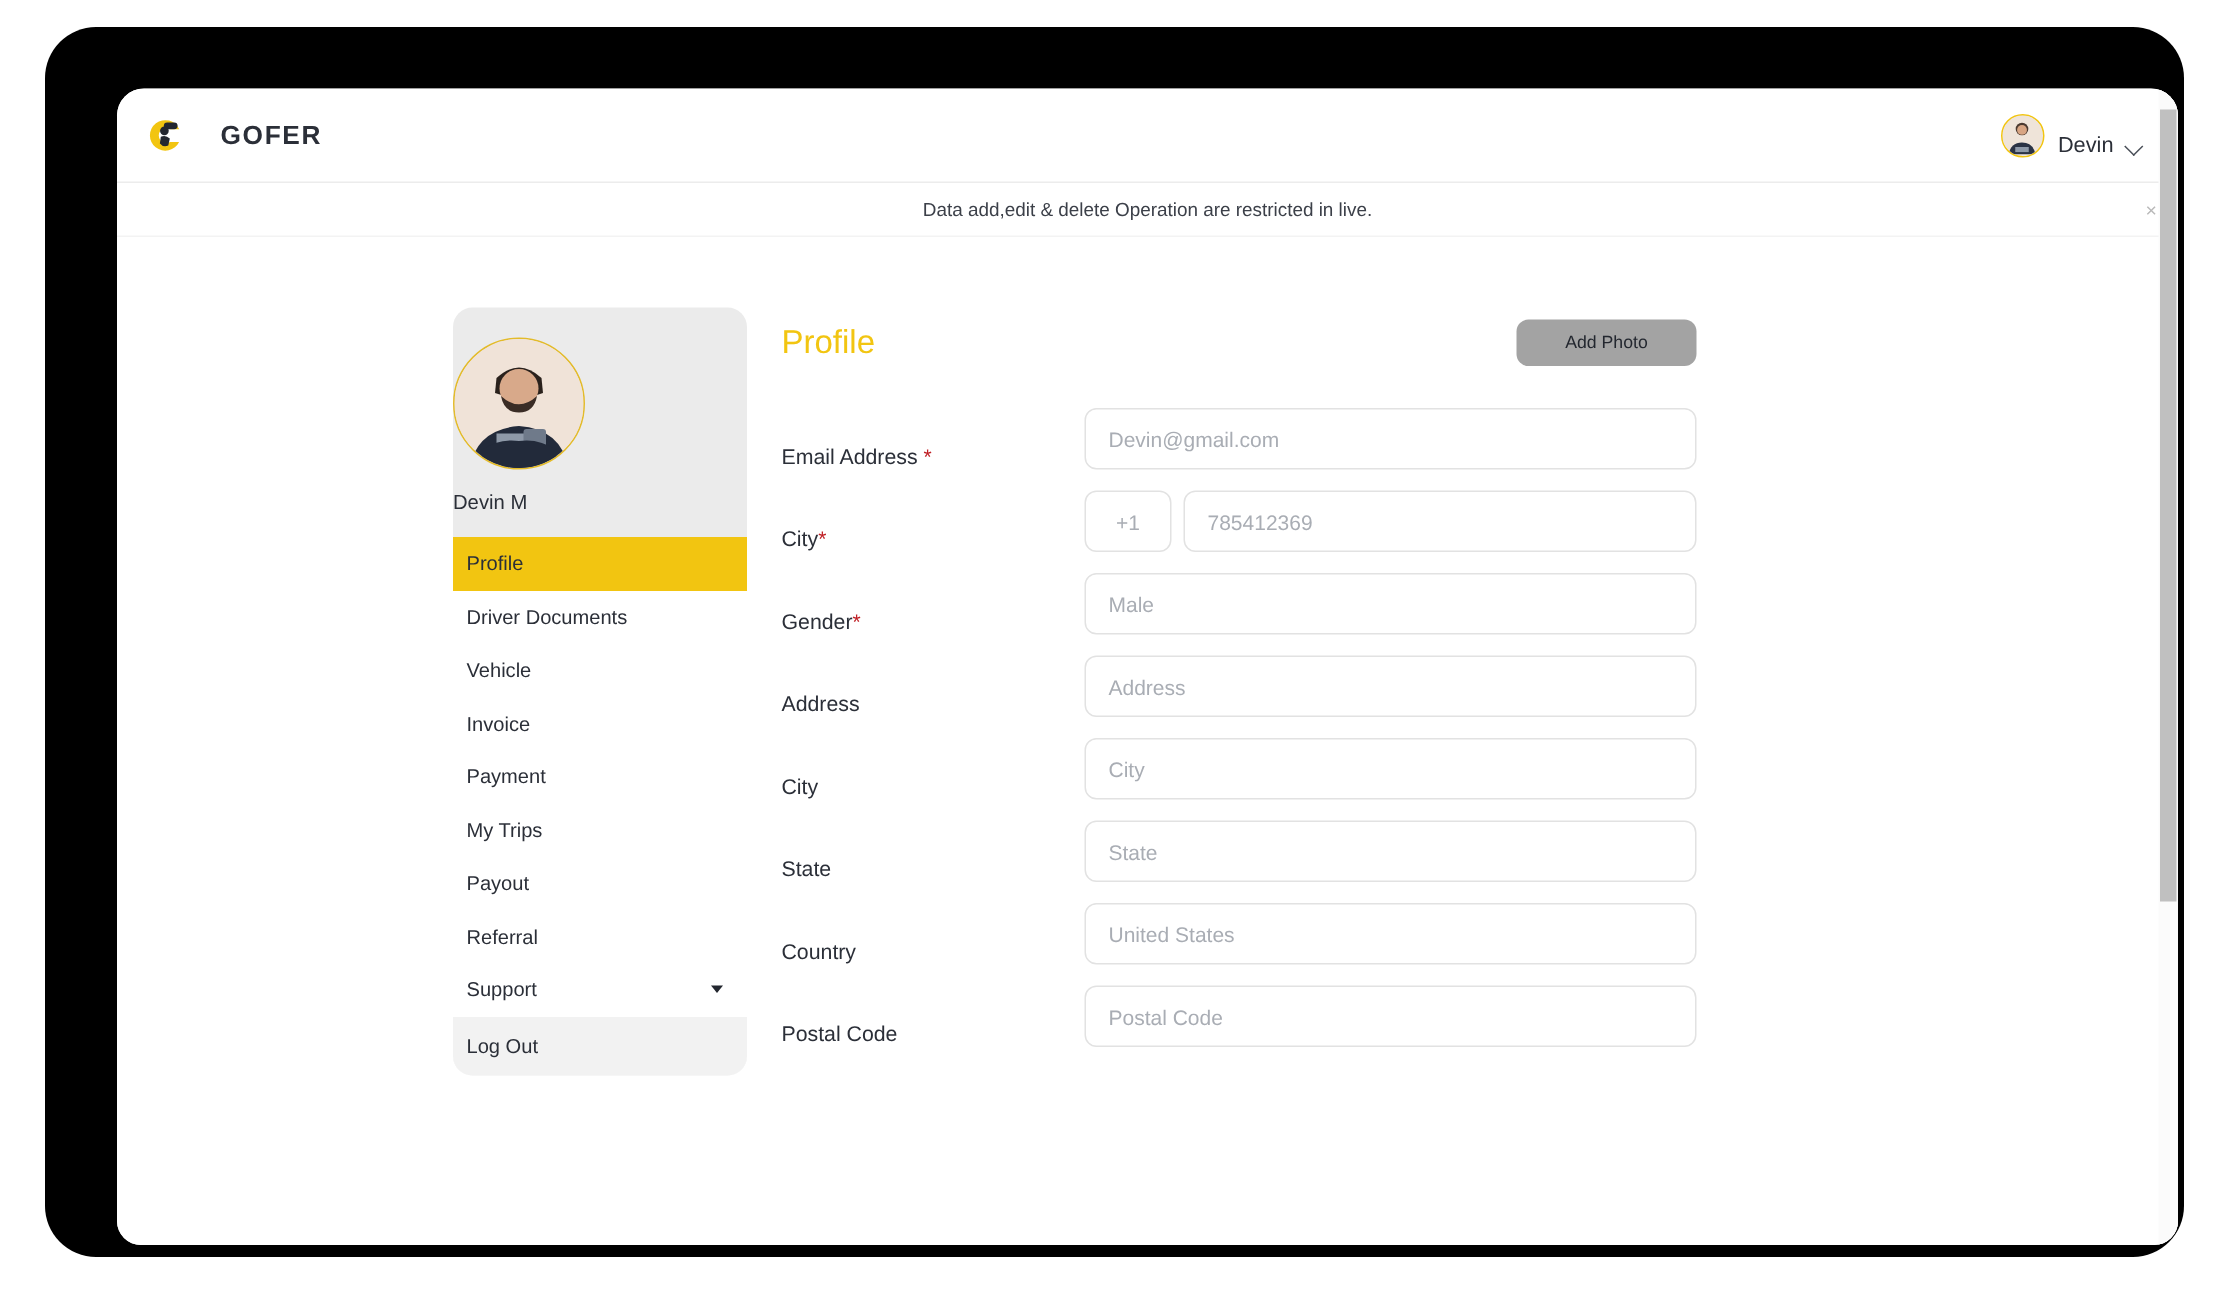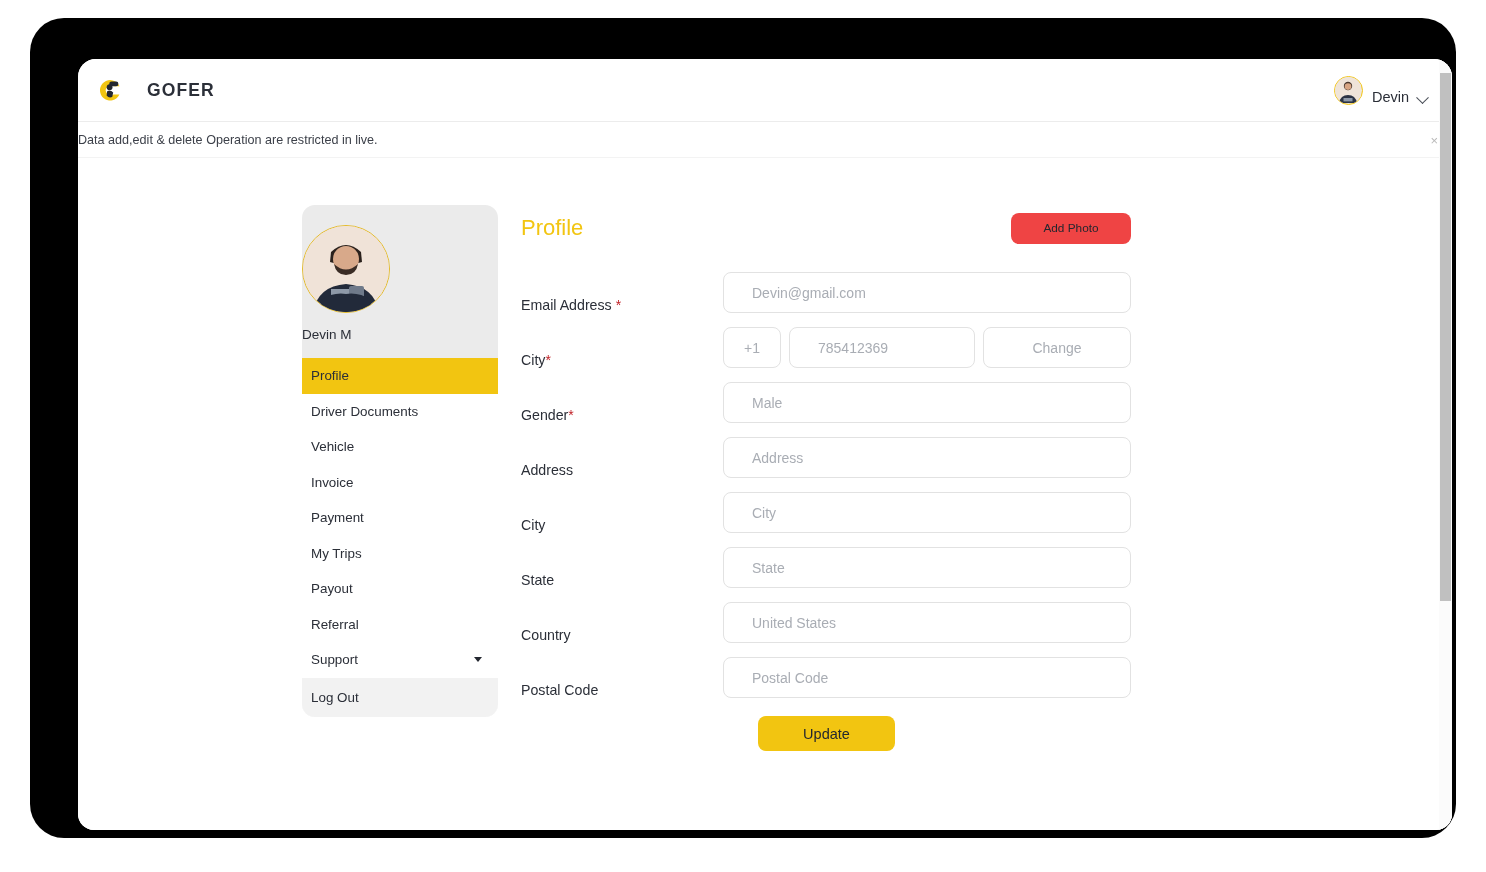--- a/index.html
+++ b/index.html
@@ -97,21 +97,21 @@
     transform: rotate(45deg) translate(-2px, -2px);
   }
 
   
   .notice-bar {
     position: relative;
     height: 36px;
     background: #ffffff;
     display: flex;
     align-items: center;
-    justify-content: flex-start;
+    justify-content: center;
     border-bottom: 1px solid #f3f3f3;
   }
 
   .notice-text {
     font-size: 12.6px;
     color: #3c4049;
   }
 
   .notice-close {
     position: absolute;
@@ -215,21 +215,21 @@
 
   .form-title {
     font-size: 22px;
     color: #f2c511;
     font-weight: 400;
   }
 
   .btn-add-photo {
     width: 120px;
     height: 31px;
-    background: #ef4444;
+    background: #a3a3a3;
     border: none;
     border-radius: 8px;
     font-family: "Liberation Sans", sans-serif;
     font-size: 11.8px;
     color: #23272f;
     cursor: pointer;
   }
 
   .form-row {
     display: flex;
@@ -246,21 +246,21 @@
 
   .req { color: #c02026; font-size: 14px; }
 
   .field {
     height: 41px;
     border: 1px solid #e2e2e2;
     border-radius: 8px;
     background: #ffffff;
     display: flex;
     align-items: center;
-    padding: 0 28px;
+    padding: 0 15px;
     font-size: 14px;
     color: #a9adb4;
     flex: 1;
     cursor: text;
   }
 
   .phone-group {
     display: flex;
     gap: 8px;
     flex: 1;
@@ -434,21 +434,20 @@
               <span class="req">*</span>
             </span>
             <div class="field">Devin@gmail.com</div>
           </div>
 
           <div class="form-row">
             <span class="form-label"><span>City</span><span class="req">*</span></span>
             <div class="phone-group">
               <div class="field cc">+1</div>
               <div class="field phone-num">785412369</div>
-              <button class="btn-change">Change</button>
             </div>
           </div>
 
           <div class="form-row">
             <span class="form-label"><span>Gender</span><span class="req">*</span></span>
             <div class="field">Male</div>
           </div>
 
           <div class="form-row">
             <span class="form-label">Address</span>
@@ -468,23 +467,20 @@
           <div class="form-row">
             <span class="form-label">Country</span>
             <div class="field">United States</div>
           </div>
 
           <div class="form-row">
             <span class="form-label">Postal Code</span>
             <div class="field">Postal Code</div>
           </div>
 
-          <div class="submit-row">
-            <button class="btn-update">Update</button>
-          </div>
 
         </div>
       </div>
     </div>
 
     <div class="vscrollbar">
       <div class="vscroll-thumb"></div>
     </div>
 
   </div>

